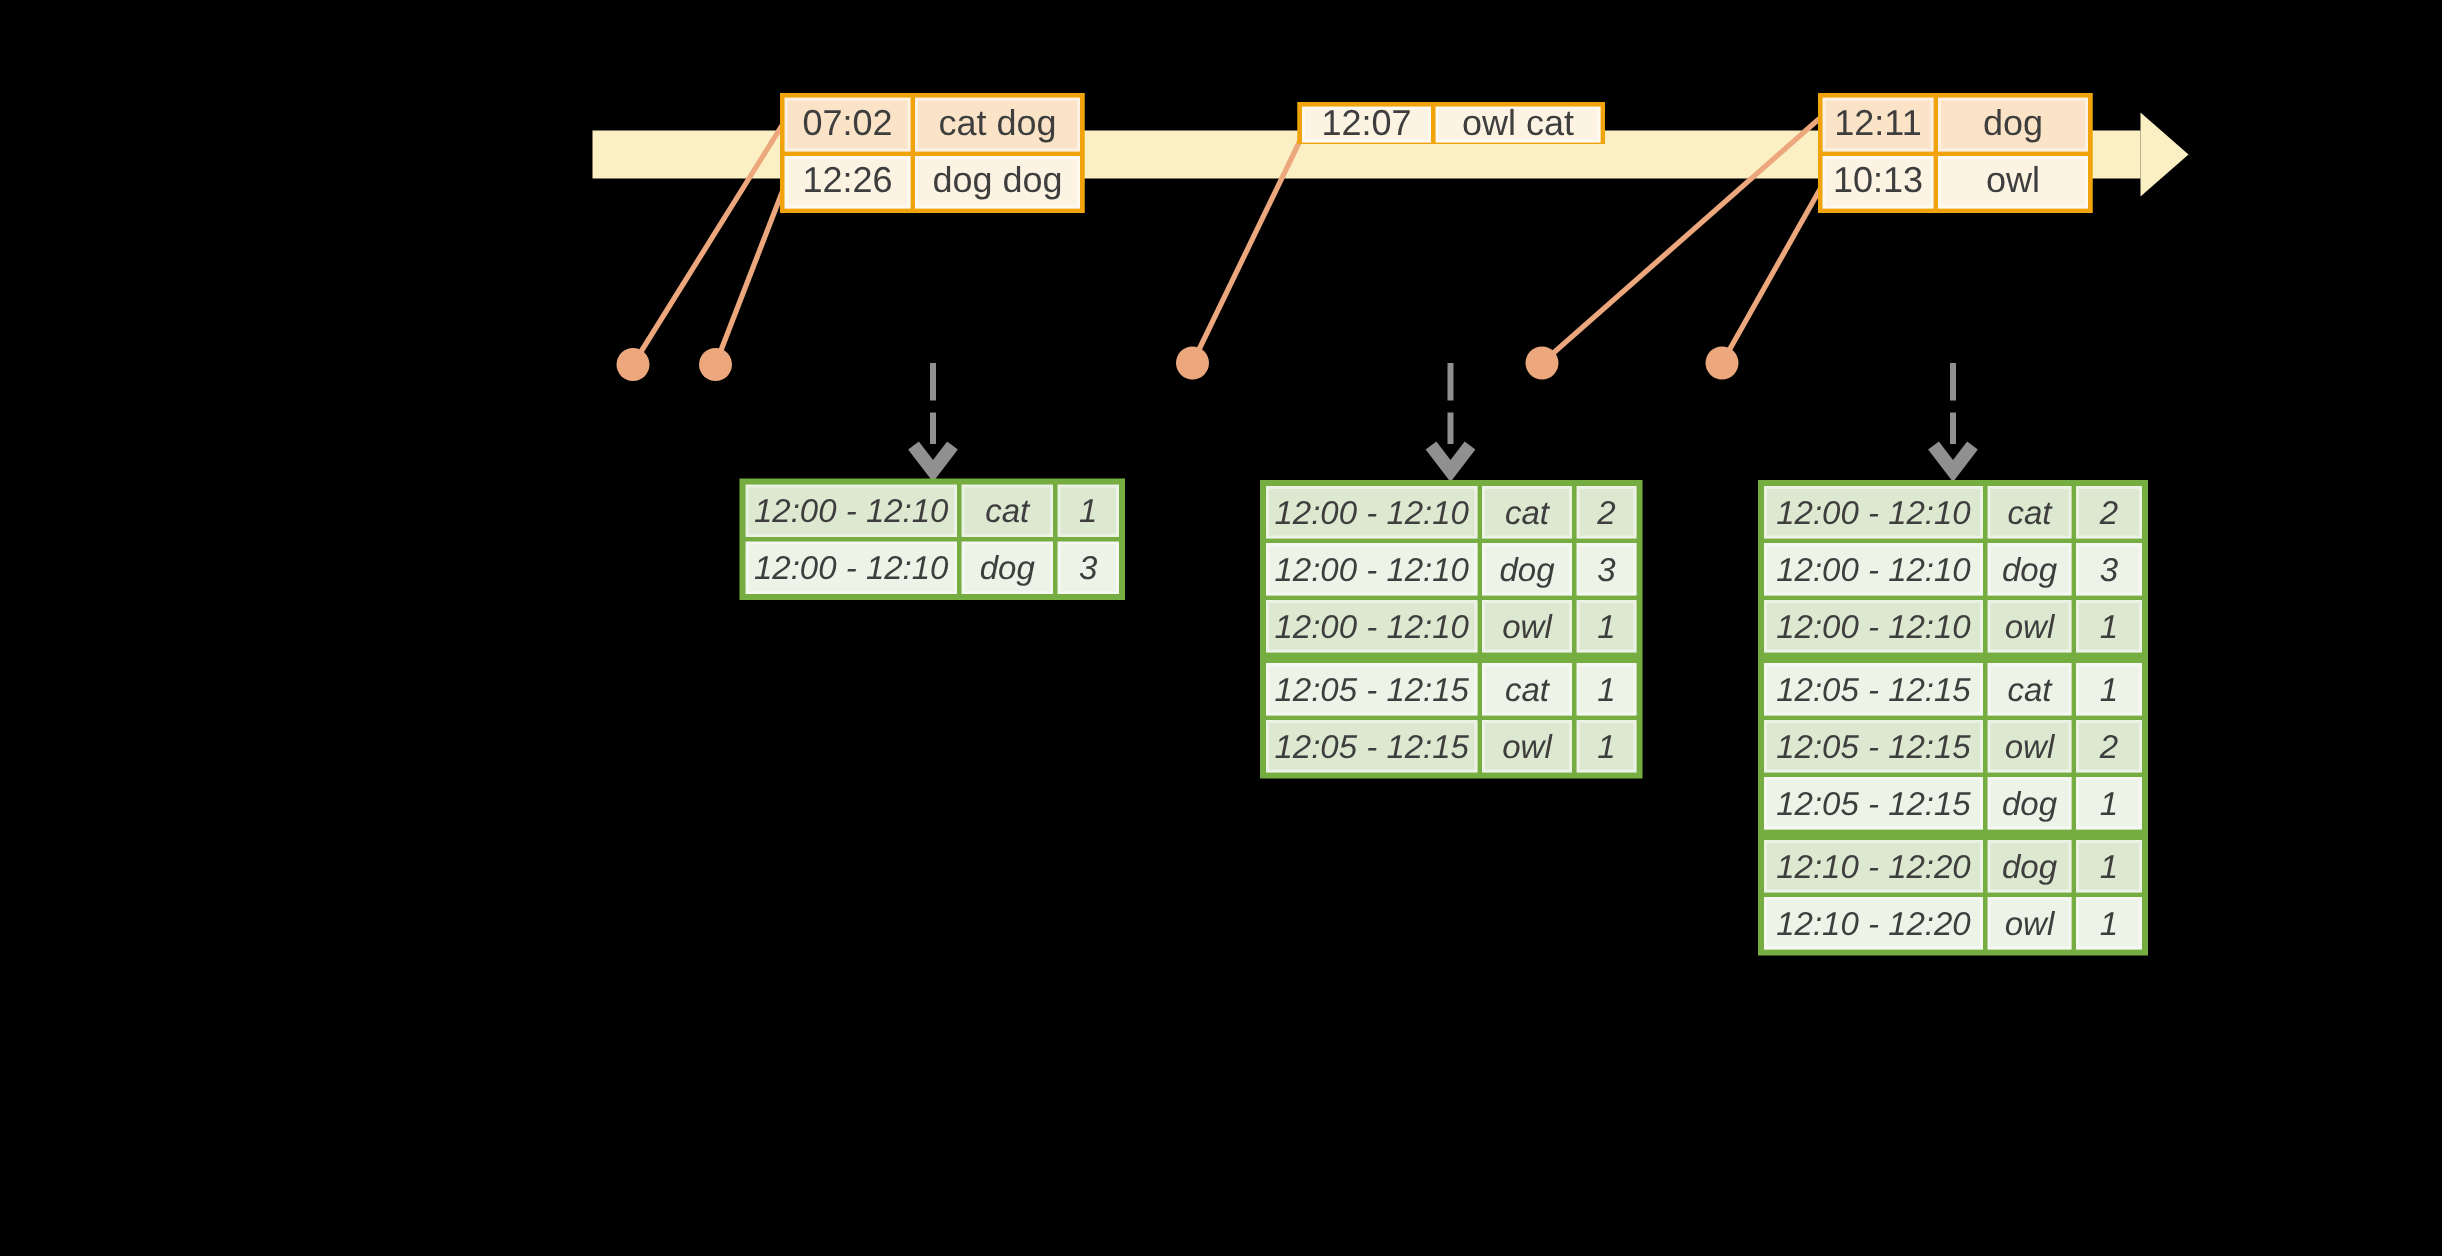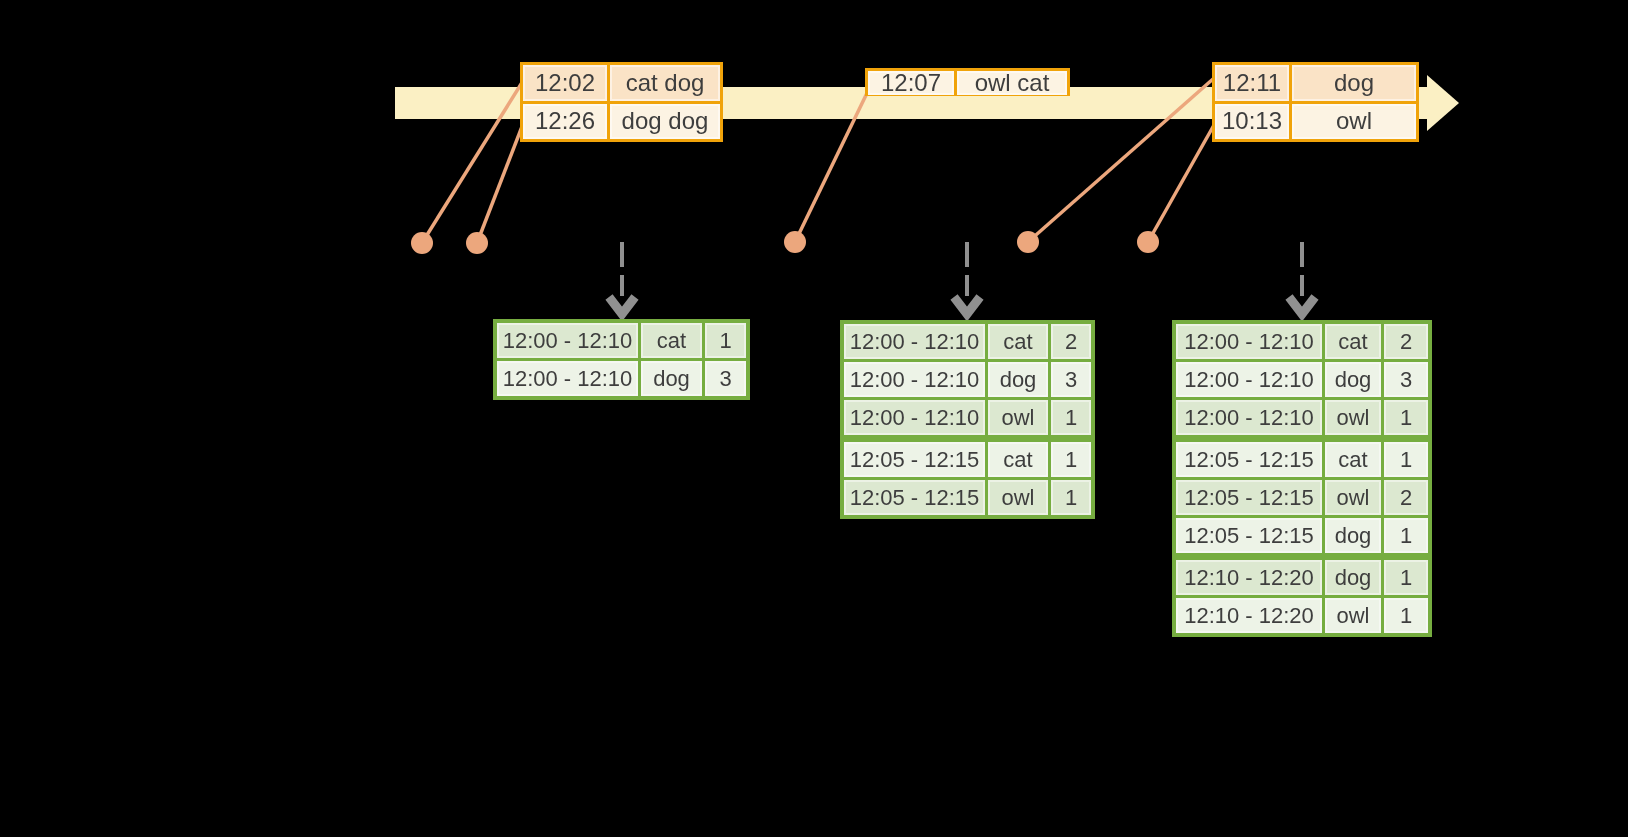--- a/index.html
+++ b/index.html
@@ -24,33 +24,33 @@
     display:grid;gap:3px;z-index:2;
   }
   .ecell{
     display:flex;align-items:center;justify-content:center;
     font-size:24px;line-height:1;box-shadow:inset 0 0 0 2px rgba(255,255,255,.5);
   }
   .ecell.dark{background:#fae3c6;}
   .ecell.light{background:#fcf3e3;}
   #et1{left:520px;top:62px;width:203px;height:80px;grid-template-columns:84px 1fr;grid-auto-rows:1fr;}
   #et2{left:865px;top:68px;width:205px;height:28px;grid-template-columns:86px 1fr;grid-auto-rows:1fr;}
-  #et3{left:1212px;top:62px;width:207px;height:80px;grid-template-columns:74px 1fr;grid-auto-rows:1fr;}
+  #et3{left:1212px;top:62px;width:183px;height:80px;grid-template-columns:74px 1fr;grid-auto-rows:1fr;}
 
   
   .gtable{
     position:absolute;box-sizing:border-box;background:#76ad40;
     padding:4px;z-index:2;
   }
   .grow{display:grid;gap:3px;height:35px;margin-top:3px;}
   .grow:first-child{margin-top:0;}
   .grow.grp{margin-top:7px;}
   .gcell{
     display:flex;align-items:center;justify-content:center;
-    font-size:22px;line-height:1;box-shadow:inset 0 0 0 2px rgba(255,255,255,.45);
+    font-size:22px;line-height:1;box-shadow:inset 0 0 0 2px rgba(255,255,255,.45);font-style:italic;
   }
   .gcell.dark{background:#dce8d0;}
   .gcell.light{background:#edf3e7;}
   #gt1{left:493px;top:319px;width:257px;}
   #gt1 .grow{grid-template-columns:141px 61px 1fr;}
   #gt2{left:840px;top:320px;width:255px;}
   #gt2 .grow{grid-template-columns:141px 60px 1fr;}
   #gt3{left:1172px;top:320px;width:260px;}
   #gt3 .grow{grid-template-columns:146px 56px 1fr;}
 </style>
@@ -78,21 +78,21 @@
 
     <line class="trig" x1="622" y1="242" x2="622" y2="296"></line>
     <path class="trighead" d="M609 297 L622 314 L635 297"></path>
     <line class="trig" x1="967" y1="242" x2="967" y2="296"></line>
     <path class="trighead" d="M954 297 L967 314 L980 297"></path>
     <line class="trig" x1="1302" y1="242" x2="1302" y2="296"></line>
     <path class="trighead" d="M1289 297 L1302 314 L1315 297"></path>
   </svg>
 
   <div class="etable" id="et1">
-    <div class="ecell dark">12:02</div>
+    <div class="ecell dark">07:02</div>
     <div class="ecell dark">cat dog</div>
     <div class="ecell light">12:26</div>
     <div class="ecell light">dog dog</div>
   </div>
 
   <div class="etable" id="et2">
     <div class="ecell light">12:07</div>
     <div class="ecell light">owl cat</div>
   </div>
 

